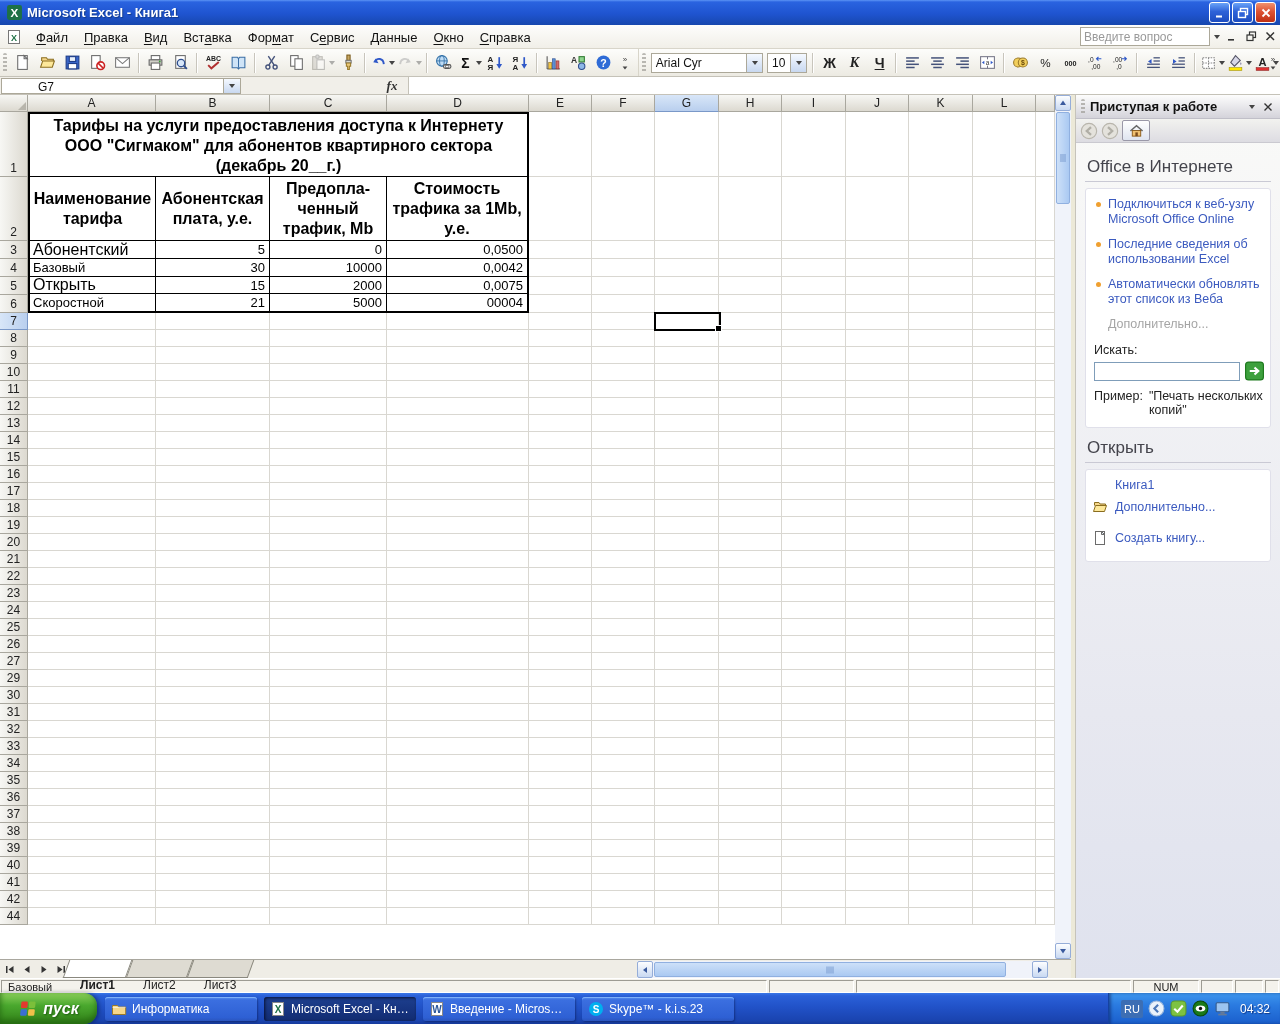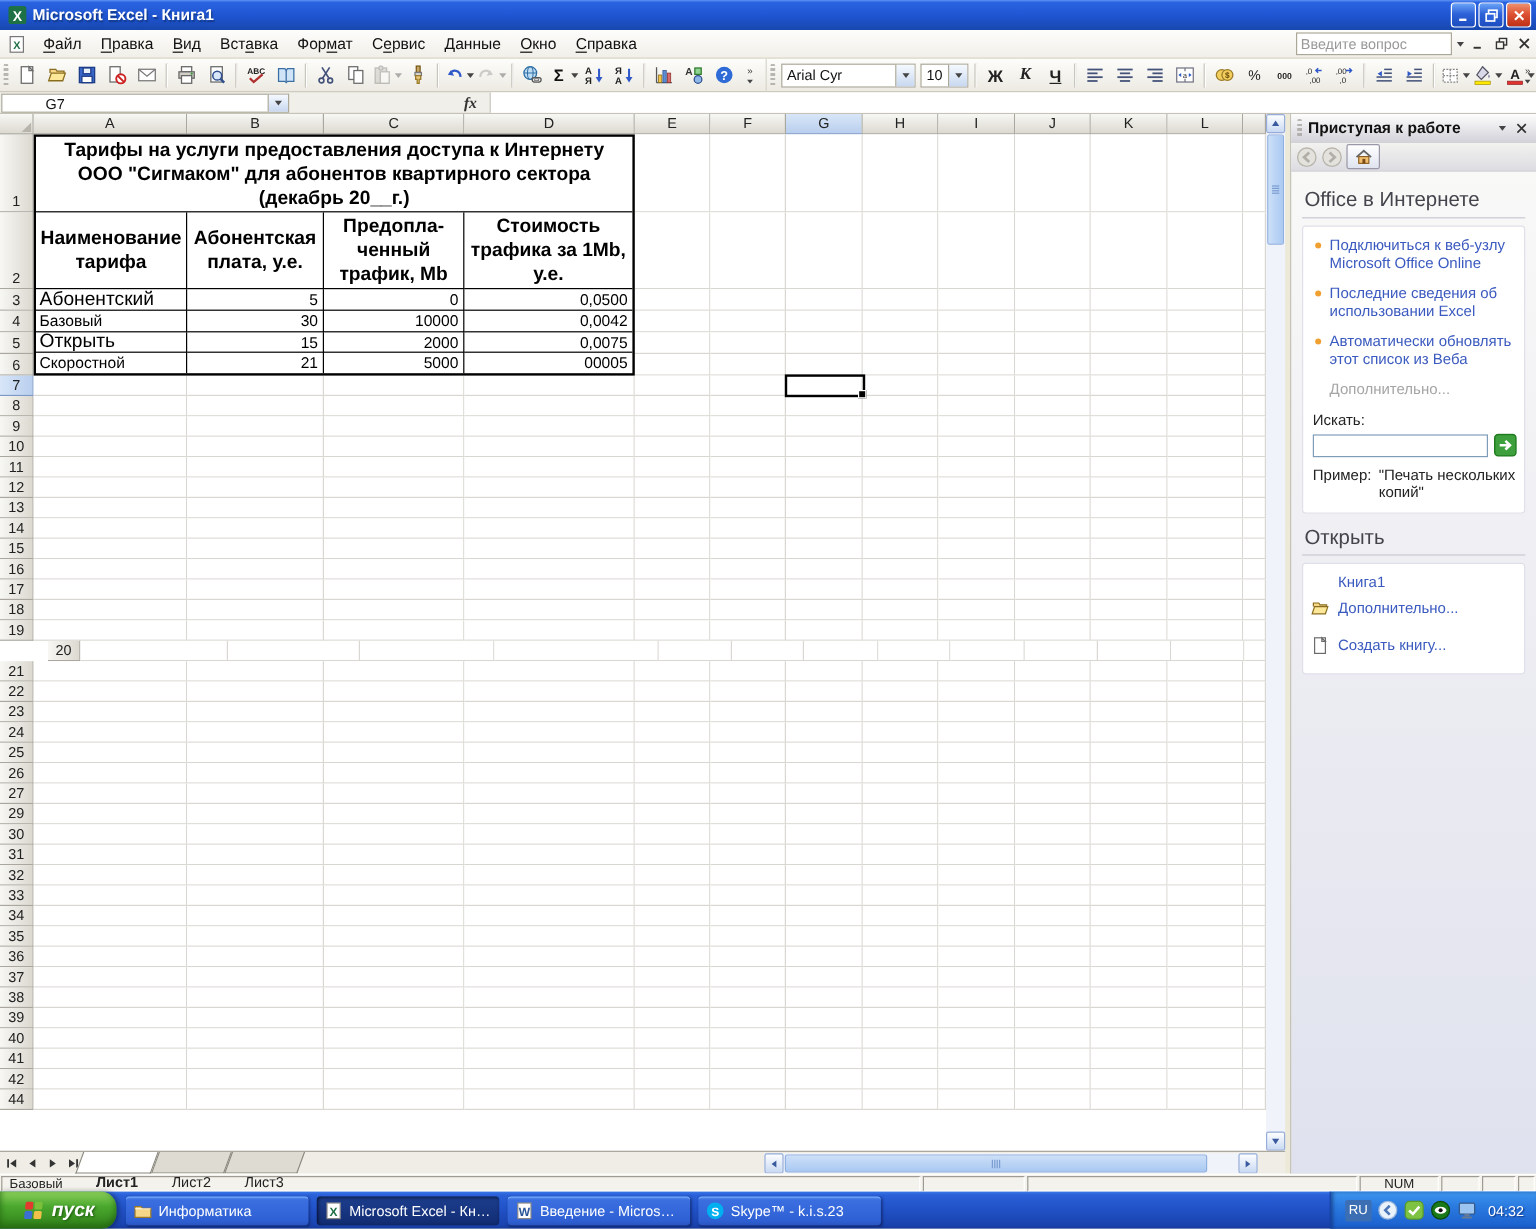--- a/index.html
+++ b/index.html
@@ -958,21 +958,21 @@
       <div class="gcell" style="width: 63px;"></div>
       <div class="gcell" style="width: 63px;"></div>
       <div class="gcell" style="width: 64px;"></div>
       <div class="gcell" style="width: 63px;"></div>
       <div class="gcell" style="width: 64px;"></div>
       <div class="gcell" style="width: 63px;"></div>
       <div class="gcell" style="width: 64px;"></div>
       <div class="gcell" style="width: 63px;"></div>
       <div class="gcell" style="width: 19px;"></div>
     </div>
-    <div class="grow" style="height: 17px; padding-left: 40px;">
+    <div class="grow" style="height: 17px;">
       <div class="grhdr">20</div>
       <div class="gcell" style="width: 128px;"></div>
       <div class="gcell" style="width: 114px;"></div>
       <div class="gcell" style="width: 117px;"></div>
       <div class="gcell" style="width: 142px;"></div>
       <div class="gcell" style="width: 63px;"></div>
       <div class="gcell" style="width: 63px;"></div>
       <div class="gcell" style="width: 64px;"></div>
       <div class="gcell" style="width: 63px;"></div>
       <div class="gcell" style="width: 64px;"></div>
@@ -1351,21 +1351,21 @@
       <div class="tc t-num">30</div>
       <div class="tc t-num">10000</div>
       <div class="tc t-num lastc">0,0042</div>
       <div class="tc t-name big">Открыть</div>
       <div class="tc t-num">15</div>
       <div class="tc t-num">2000</div>
       <div class="tc t-num lastc">0,0075</div>
       <div class="tc t-name lastr">Скоростной</div>
       <div class="tc t-num lastr">21</div>
       <div class="tc t-num lastr">5000</div>
-      <div class="tc t-num lastc lastr">00005</div>
+      <div class="tc t-num lastc lastr">00004</div>
     </div>
     <div id="sel-box">
       <span class="handle"></span>
     </div>
   </div>
 
 <div id="vscroll" class="abs">
   <span class="sb-btn">
       <svg viewBox="0 0 8 8" width="8" height="8">
         <path d="M4 1.5 L7 6 H1 Z" fill="#3a5a9e"></path>

